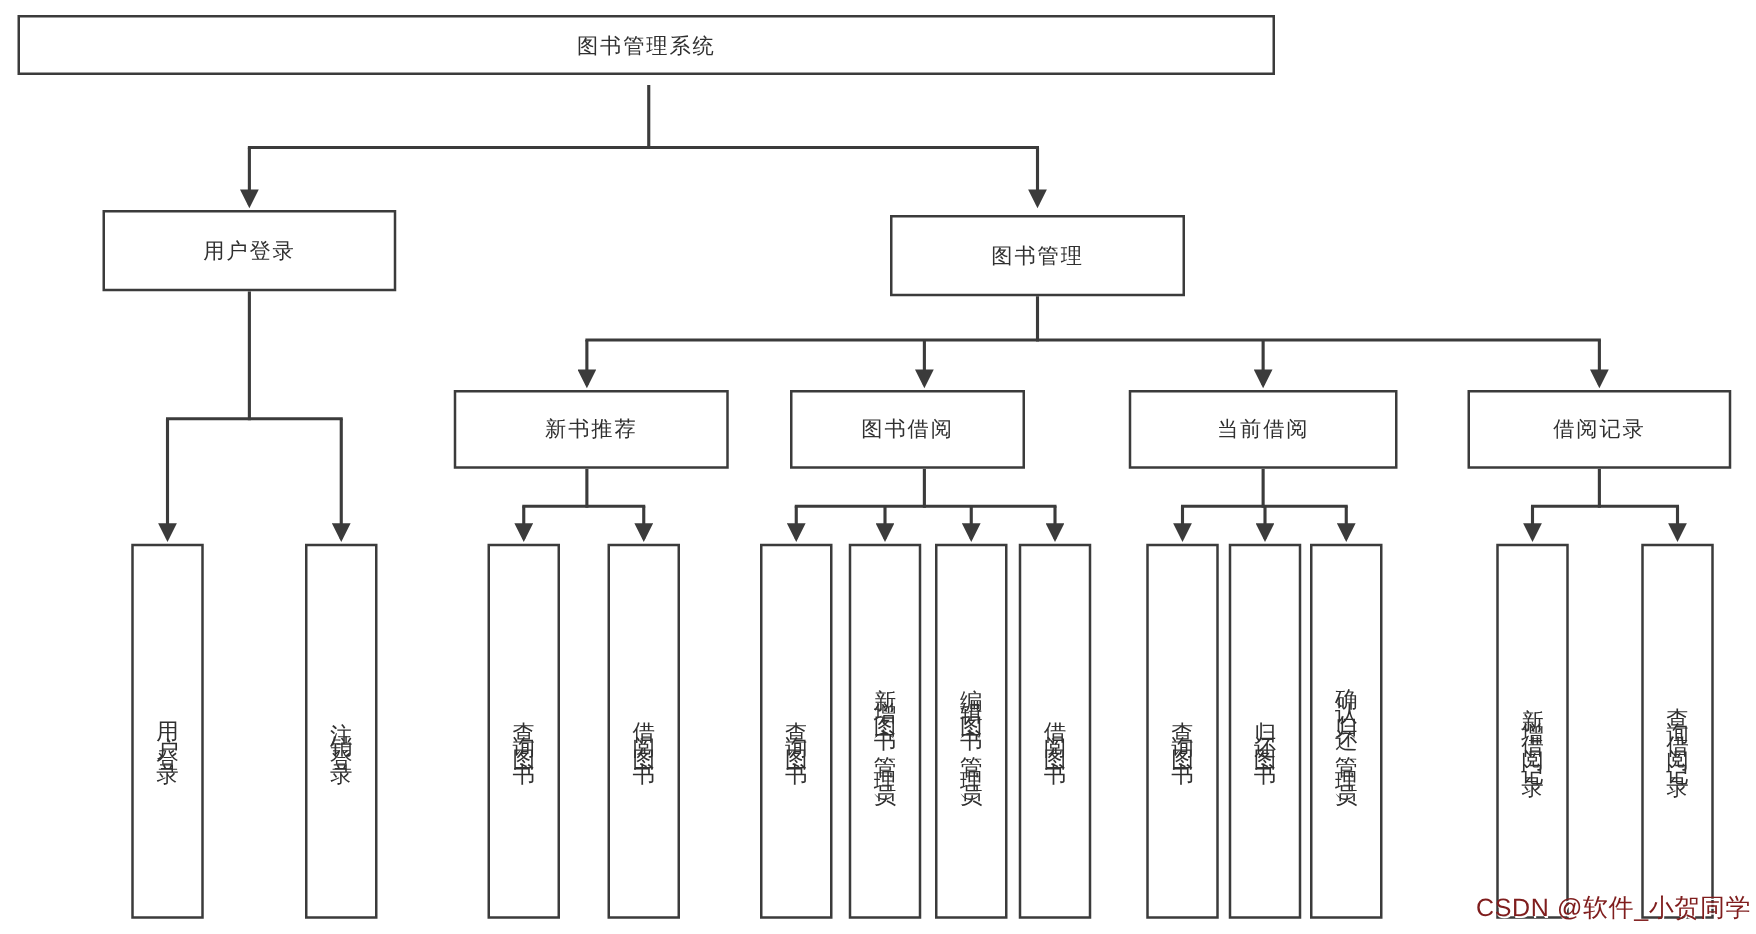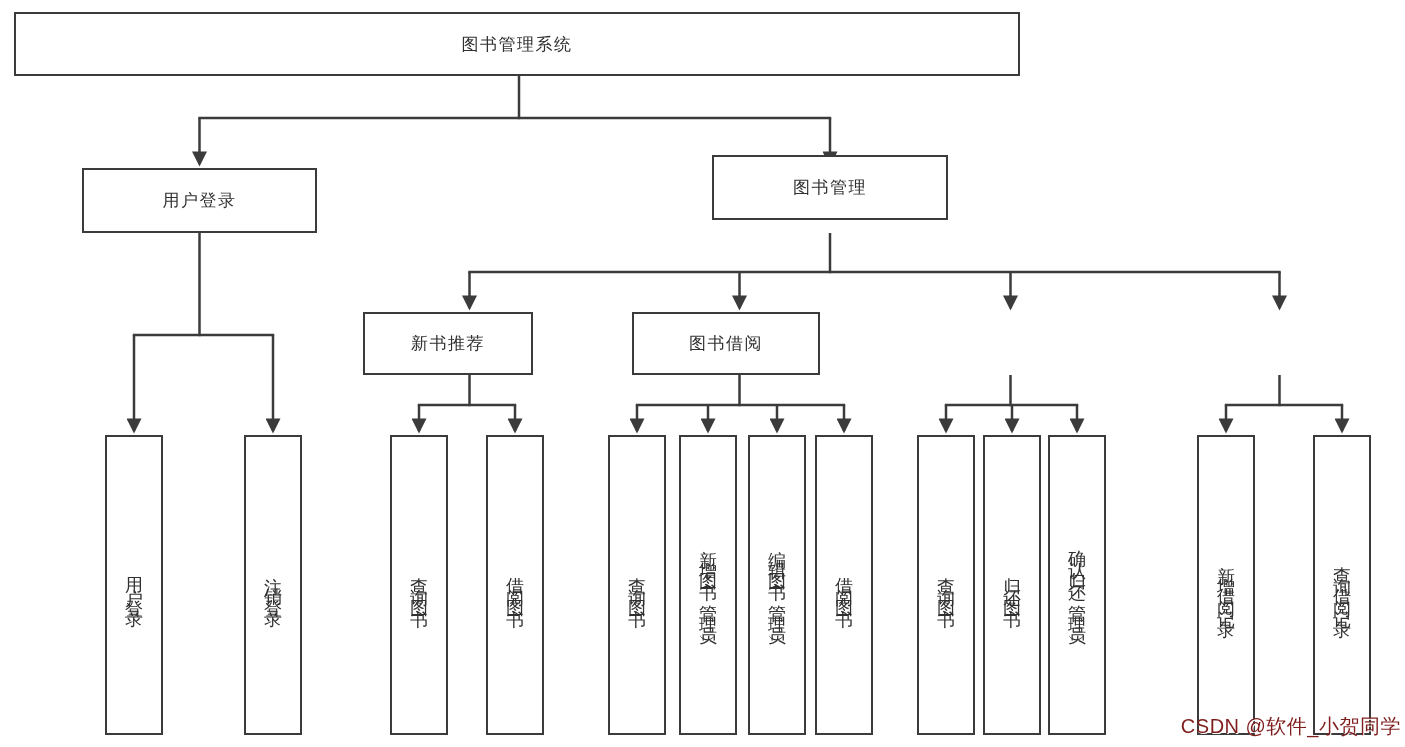--- a/index.html
+++ b/index.html
@@ -110,36 +110,42 @@
       <line x1="1077" y1="405" x2="1077" y2="431" marker-end="url(#ah)"></line>
     </g>
     <g stroke="#3b3b3b" stroke-width="2.5">
       <line x1="1279.5" y1="375" x2="1279.5" y2="406.2"></line>
       <line x1="1224.8" y1="405" x2="1343.2" y2="405"></line>
       <line x1="1226" y1="405" x2="1226" y2="431" marker-end="url(#ah)"></line>
       <line x1="1342" y1="405" x2="1342" y2="431" marker-end="url(#ah)"></line>
     </g>
   </svg>
 
-  <div class="box hbox" style="left:14px; top:12px; width:1006px; height:64px;">
+  <div class="box hbox" style="left:14px; top:12px; width:1006px; height:48px;">
     <span>图书管理系统</span>
   </div>
 
   <div class="box hbox" style="left:82px; top:168px; width:235px; height:65px;">
     <span>用户登录</span>
   </div>
-  <div class="box hbox" style="left:712px; top:155px; width:236px; height:65px;">
+  <div class="box hbox" style="left:712px; top:172px; width:236px; height:65px;">
     <span>图书管理</span>
   </div>
 
-  <div class="box hbox" style="left:363px; top:312px; width:170px; height:63px;">
+  <div class="box hbox" style="left:363px; top:312px; width:220px; height:63px;">
     <span>新书推荐</span>
   </div>
   <div class="box hbox" style="left:632px; top:312px; width:188px; height:63px;">
     <span>图书借阅</span>
+  </div>
+  <div class="box hbox" style="left:903px; top:312px; width:215px; height:63px;">
+    <span>当前借阅</span>
+  </div>
+  <div class="box hbox" style="left:1174px; top:312px; width:211px; height:63px;">
+    <span>借阅记录</span>
   </div>
 
   <div class="box leaf" style="left:105px;">
     <span class="vtext">用户登录</span>
   </div>
   <div class="box leaf" style="left:244px;">
     <span class="vtext">注销登录</span>
   </div>
 
   <div class="box leaf" style="left:390px;">

